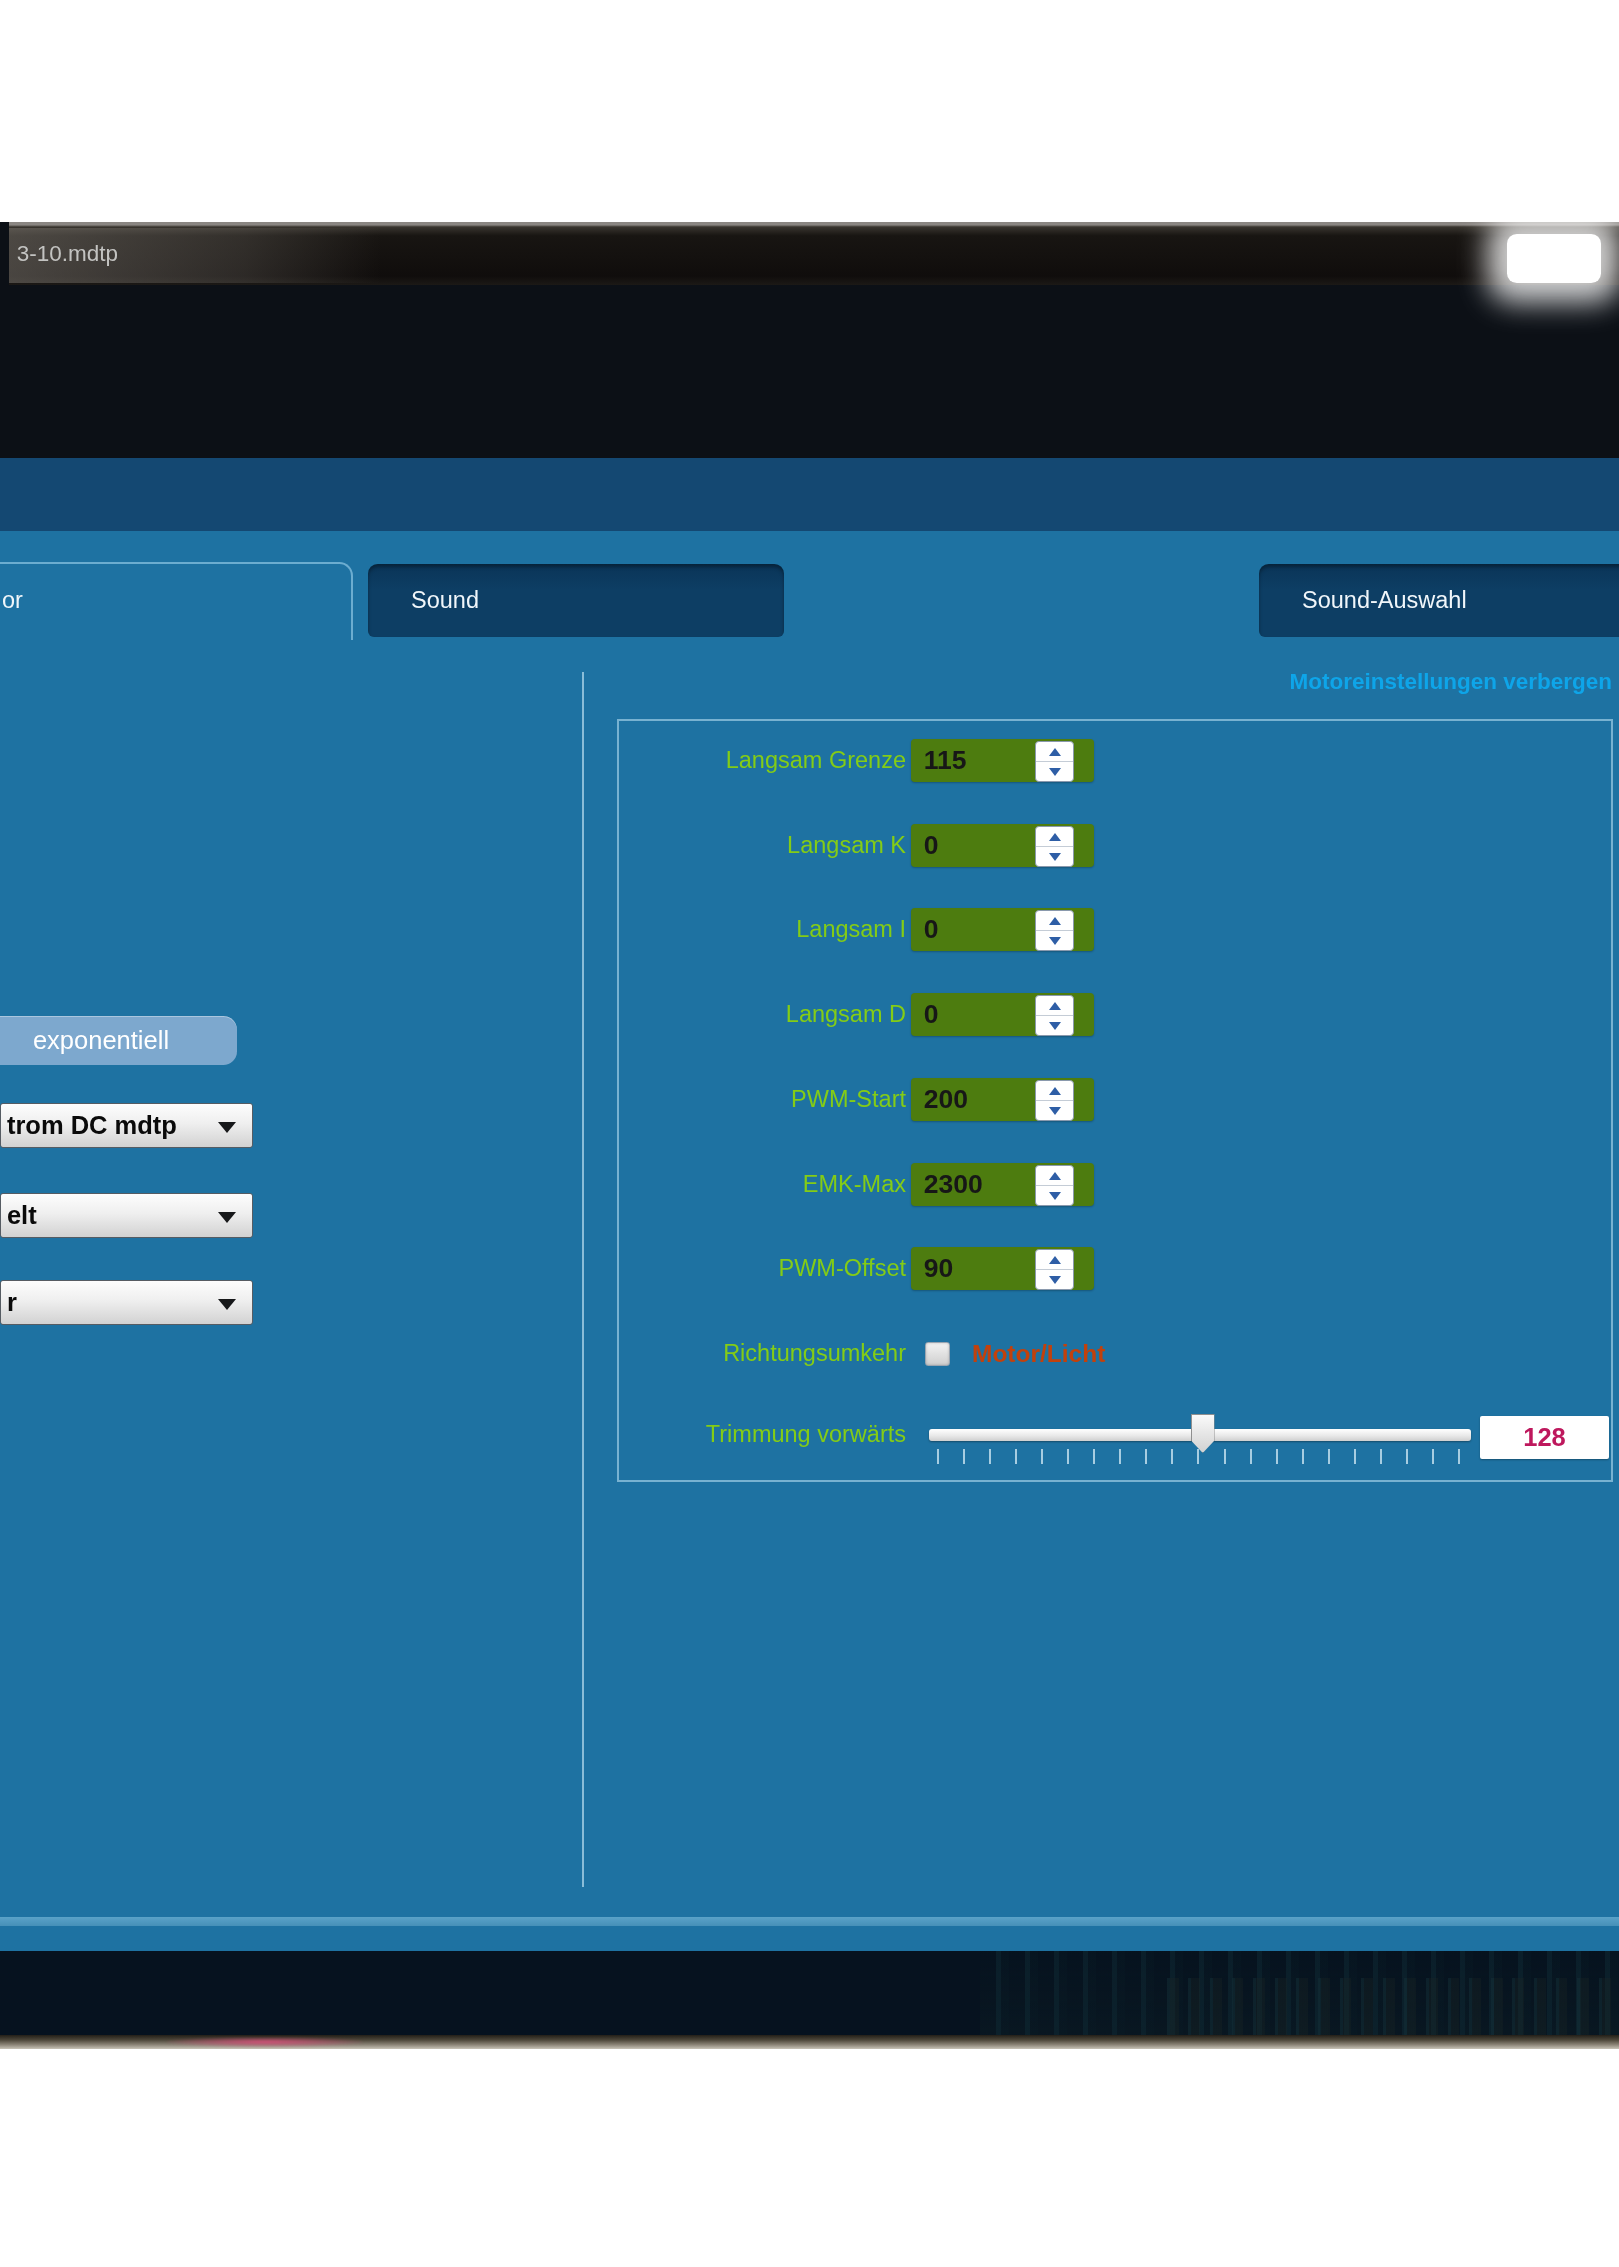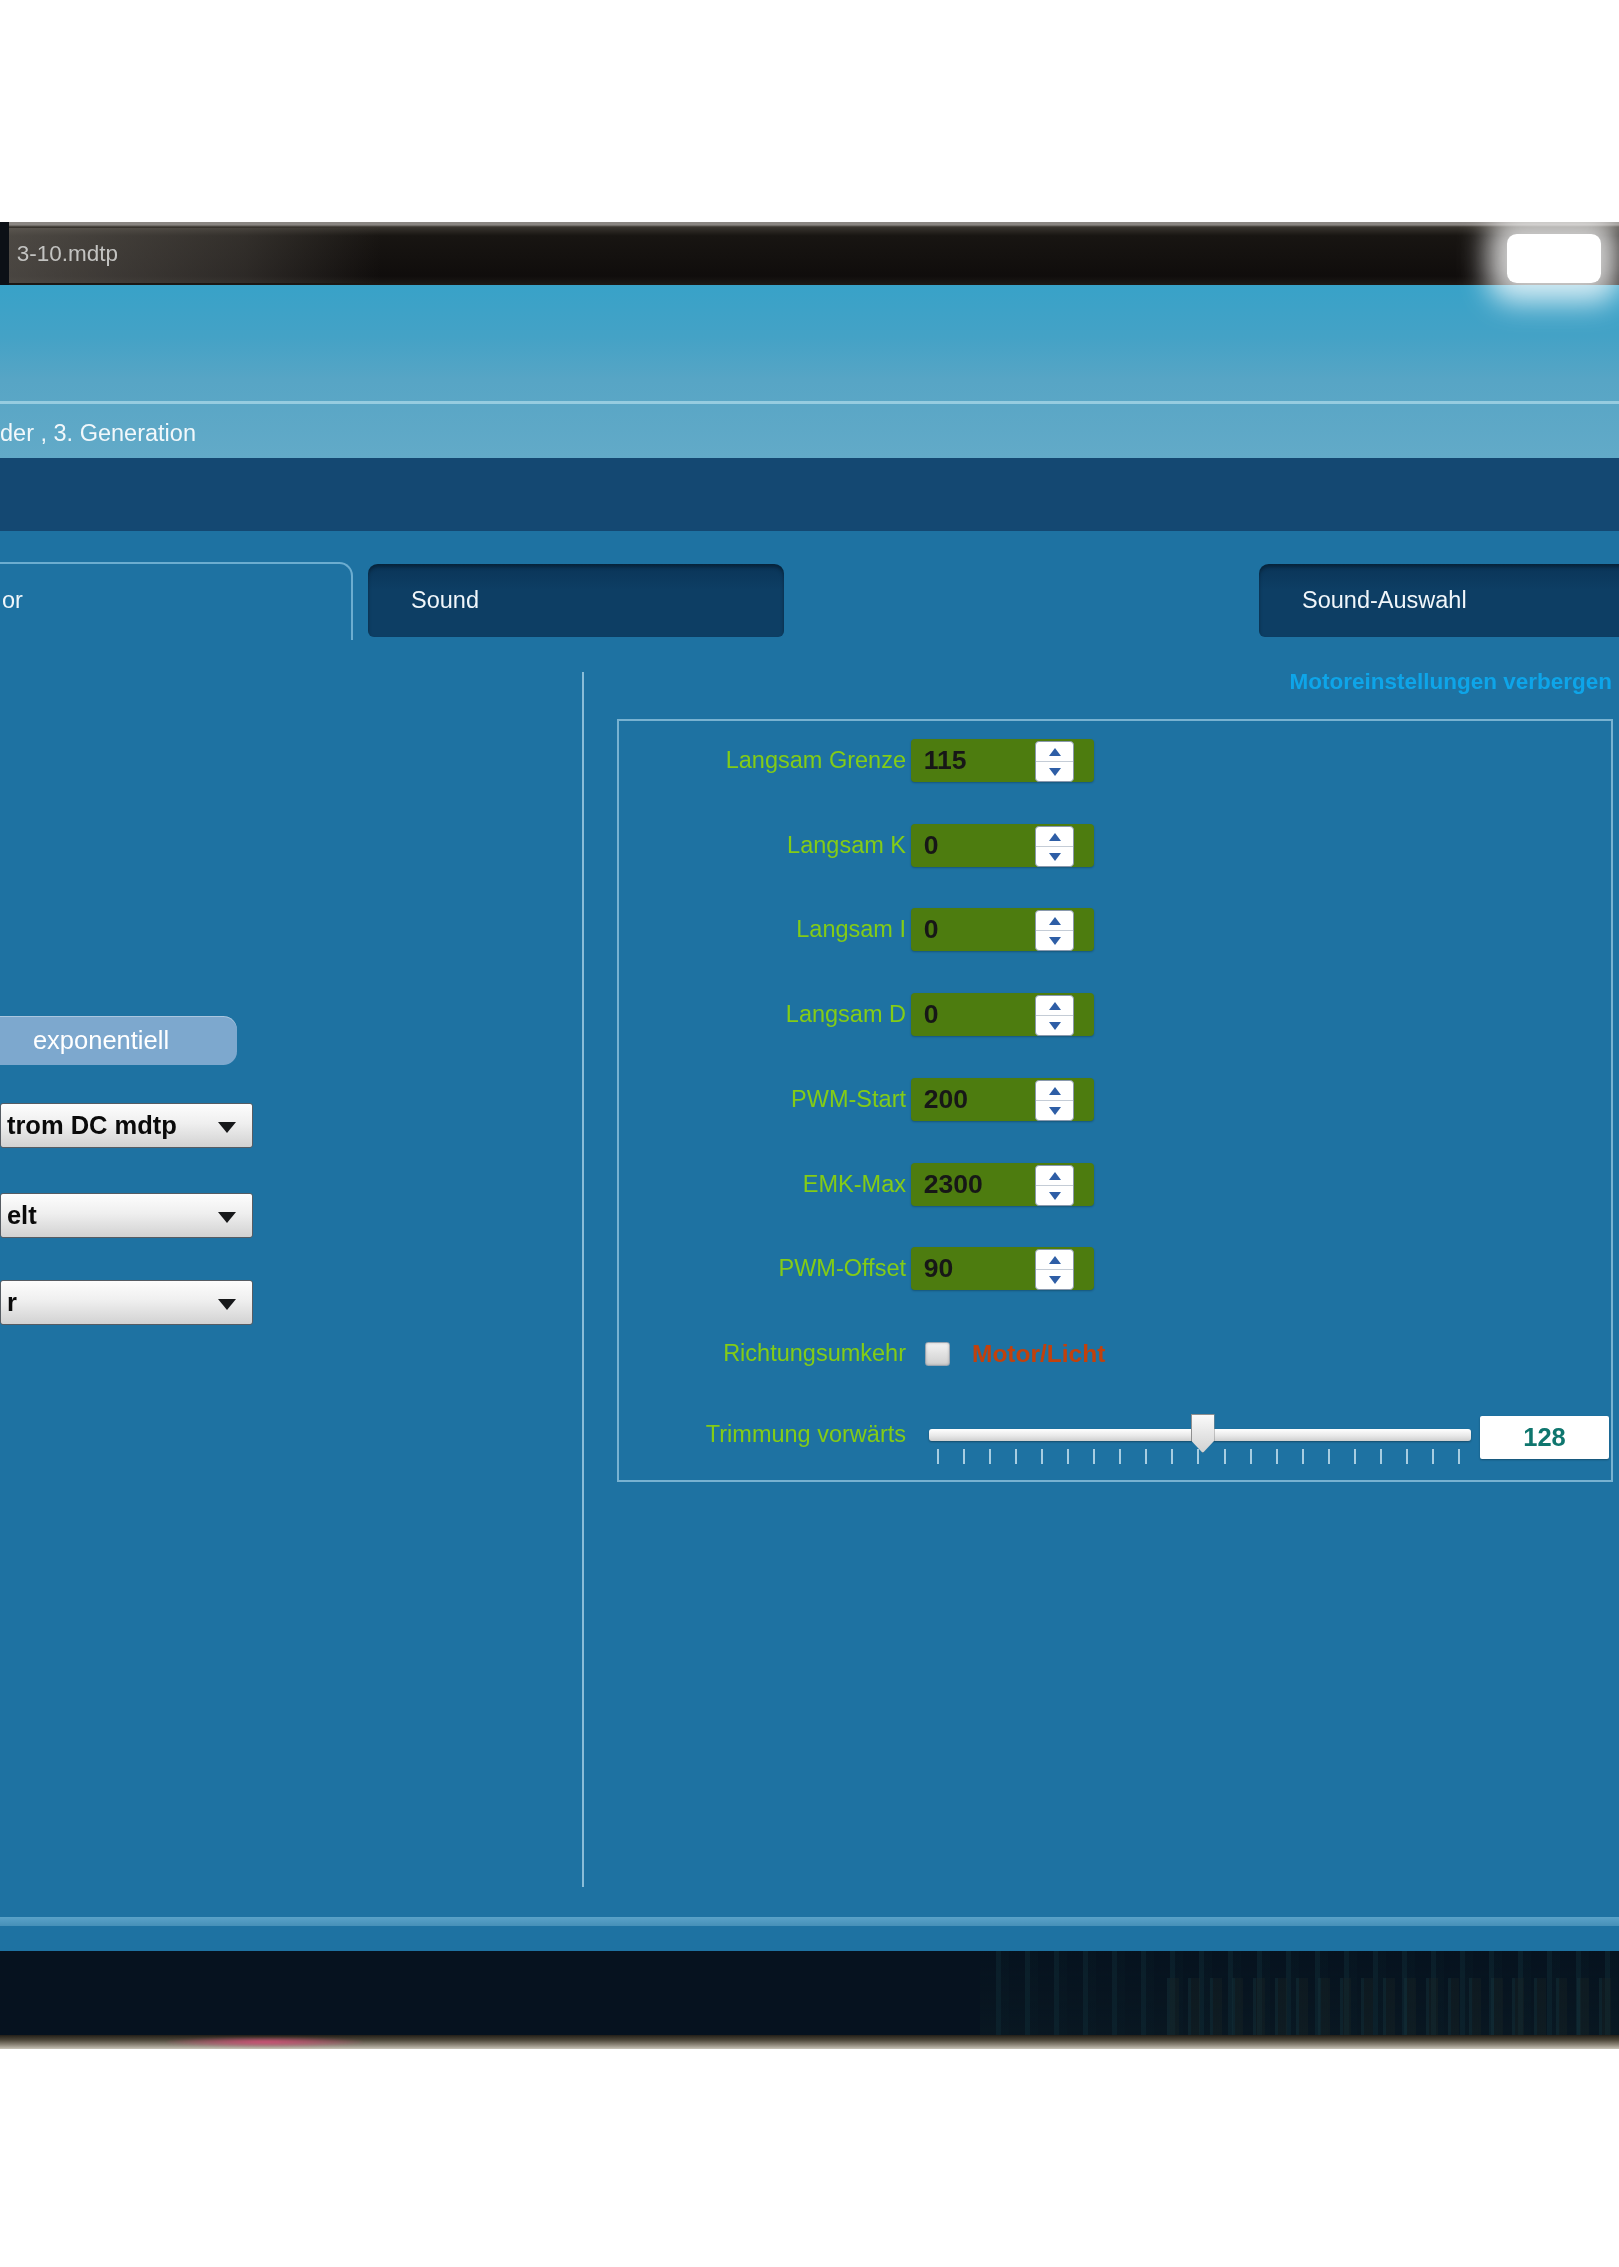--- a/index.html
+++ b/index.html
@@ -72,21 +72,21 @@
                 box-shadow:0 1px 2px rgba(0,0,0,.35);}
   .slider-thumb{position:absolute;left:1191px;top:1192px;width:23.5px;height:39px;
                 background:linear-gradient(180deg,#fafafa,#d2d2d2);
                 border:1px solid #8f8f8f;box-sizing:border-box;
                 clip-path:polygon(0 0,100% 0,100% 68%,50% 100%,0 68%);cursor:pointer;}
   .ticks{position:absolute;left:937px;top:1227px;width:523px;height:14.7px;display:flex;
          justify-content:space-between;}
   .tick{width:2px;height:14.7px;background:rgba(214,236,246,.75);}
   .slider-value{position:absolute;left:1480px;top:1194px;width:129px;height:43px;background:#fff;
                 border-radius:2px;box-shadow:0 1px 2px rgba(0,0,0,.3);text-align:center;line-height:43px;
-                color:#0f766e;font-size:25.5px;font-weight:700;}
+                color:#be185d;font-size:25.5px;font-weight:700;}
   
   .exp-button{position:absolute;left:-35px;top:794px;width:272px;height:49px;border-radius:13.7px;
               background:#7da8ce;color:#ffffff;font-size:25.5px;text-align:center;line-height:49px;
               cursor:pointer;box-shadow:inset 0 1px 0 rgba(255,255,255,.35);}
   .dropdown{position:absolute;left:0;width:253px;height:45px;
             background:linear-gradient(180deg,#fdfdfd 0%,#efefef 45%,#d2d2d2 100%);
             border:1px solid #565c63;border-radius:2.9px;box-sizing:border-box;cursor:pointer;}
   .dropdown .dtext{position:absolute;left:5.9px;top:0;height:43px;line-height:43px;color:#0a0a0a;
                    font-size:25.5px;font-weight:700;white-space:nowrap;}
   .dd-arrow{position:absolute;right:15.7px;top:17.6px;width:0;height:0;
@@ -117,25 +117,20 @@
 <div class="page">
 
   <div class="screen">
 
     <div class="titlebar">
       <div class="title-glow"></div>
       <div class="title-text">3-10.mdtp</div>
     </div>
     <div class="white-blob"></div>
 
-    <div class="app-header">
-      <div class="hline hline1"></div>
-      <div class="app-title">der , 3. Generation</div>
-      <div class="hline hline2"></div>
-    </div>
     <div class="navy-band"></div>
 
     <div class="content"></div>
 
     <div class="tabs">
       <div class="tab tab-active">
         <span class="lbl">or</span>
       </div>
       <div class="tab tab-idle tab-sound">
         <span class="lbl">Sound</span>

